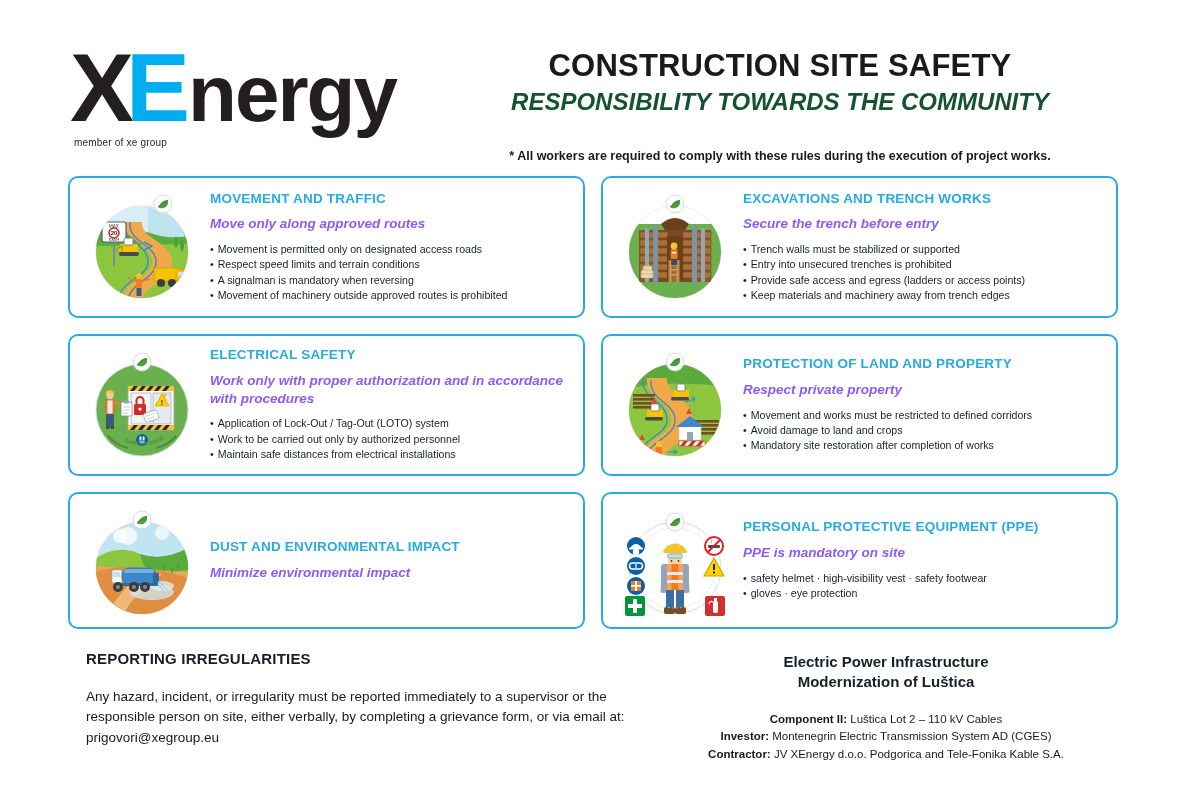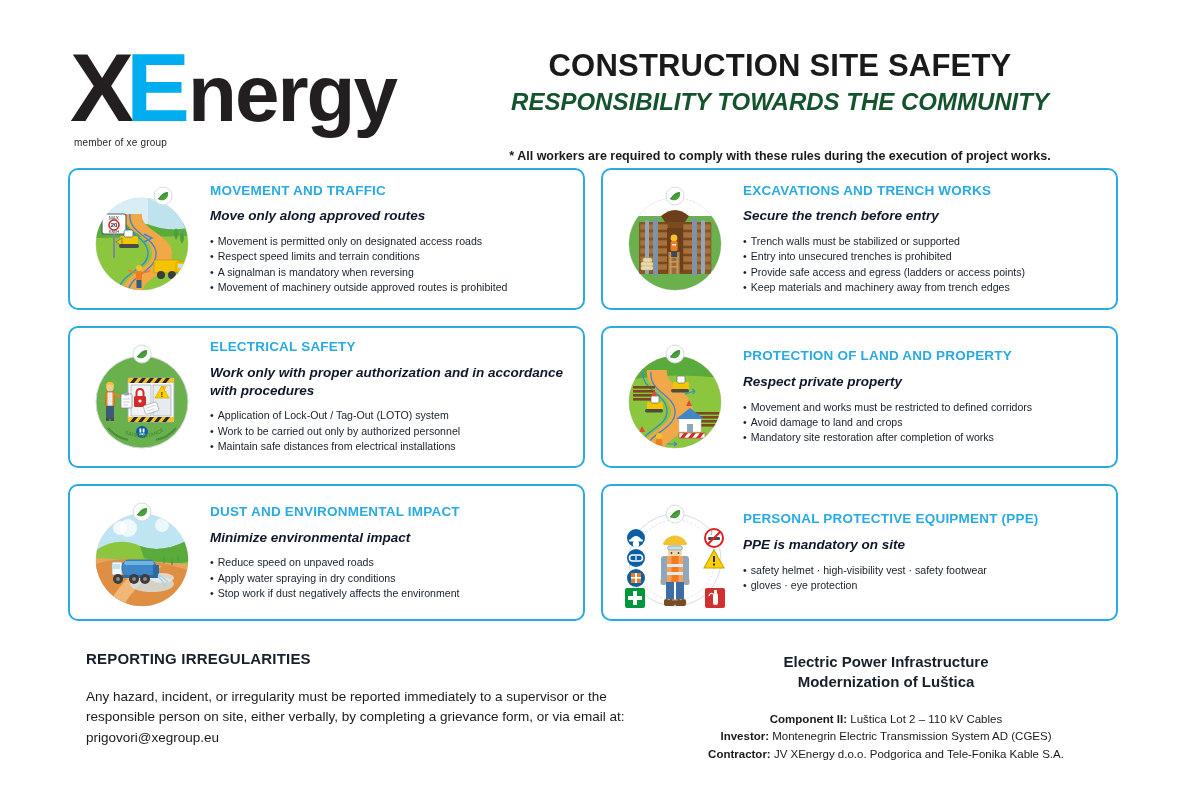--- a/index.html
+++ b/index.html
@@ -62,21 +62,21 @@
   .note-line {
     font-size: 12.5px;
     font-weight: bold;
     color: #1a1a1a;
     margin-top: 32px;
   }
 
   
   .grid {
     position: absolute;
-    top: 168px; left: 68px;
+    top: 176px; left: 68px;
     width: 1064px;
     display: grid;
     grid-template-columns: 517px 517px;
     grid-template-rows: 142px 142px 137px;
     column-gap: 30px;
     row-gap: 18px;
     gap: 16px;
   }
   .card {
     border: 2.5px solid #29ABE2;
@@ -90,21 +90,21 @@
   .card-illus { flex: 0 0 128px; height: 100%; position: relative; }
   .card-body { flex: 1; padding-left: 4px; padding-right: 6px; }
   .card-title {
     color: #29ABE2;
     font-size: 13.5px;
     font-weight: bold;
     letter-spacing: 0.2px;
     line-height: 1.25;
   }
   .card-sub {
-    color: #0f172a;
+    color: #8b5cf6;
     font-size: 13.5px;
     font-weight: bold;
     font-style: italic;
     line-height: 1.3;
     margin-top: 8px;
   }
   .card-bullets { margin-top: 9px; }
   .bullet {
     font-size: 10.6px;
     font-weight: normal;
@@ -509,25 +509,20 @@
         <g>
           <circle cx="64" cy="20" r="9" fill="#ffffff" stroke="#cfd8dc" stroke-width="0.9"></circle>
           <path d="M59 23 q5 -8 10 -7 q1 6 -4 8 q-4 1 -6 -1" fill="#4aa03c"></path>
           <path d="M59 23 q4 -4 9 -6" stroke="#2e7d32" stroke-width="0.7" fill="none"></path>
         </g>
       </svg>
     </div>
     <div class="card-body">
       <div class="card-title">DUST AND ENVIRONMENTAL IMPACT</div>
       <div class="card-sub">Minimize environmental impact</div>
-      <div class="card-bullets">
-        <div class="bullet">Reduce speed on unpaved roads</div>
-        <div class="bullet">Apply water spraying in dry conditions</div>
-        <div class="bullet">Stop work if dust negatively affects the environment</div>
-      </div>
     </div>
   </div>
 
   <div class="card">
     <div class="card-illus">
       <svg class="medallion" viewBox="0 0 128 128">
         <circle cx="64" cy="68" r="46" fill="#ffffff" stroke="#cfd8dc" stroke-width="0.9"></circle>
 
         <g>
           <path d="M54 48 q10 -9 20 0 l1 3 h-22 z" fill="#f2c230"></path>

